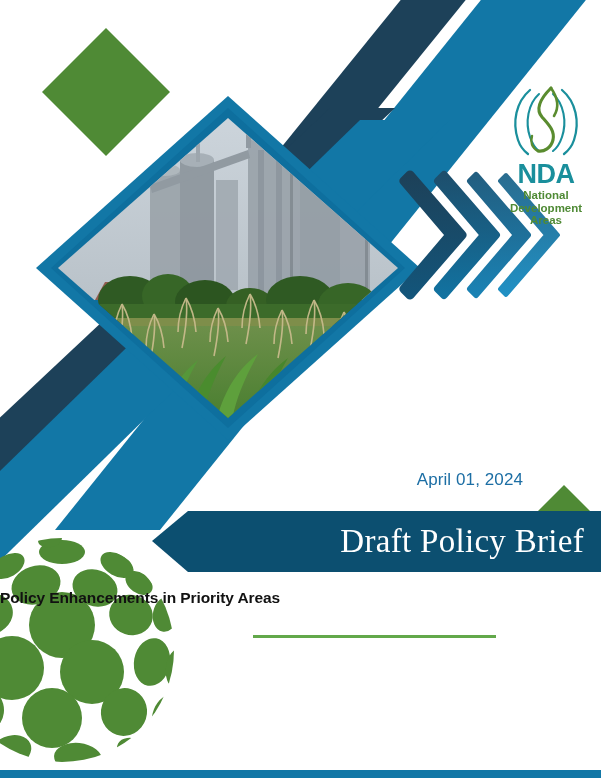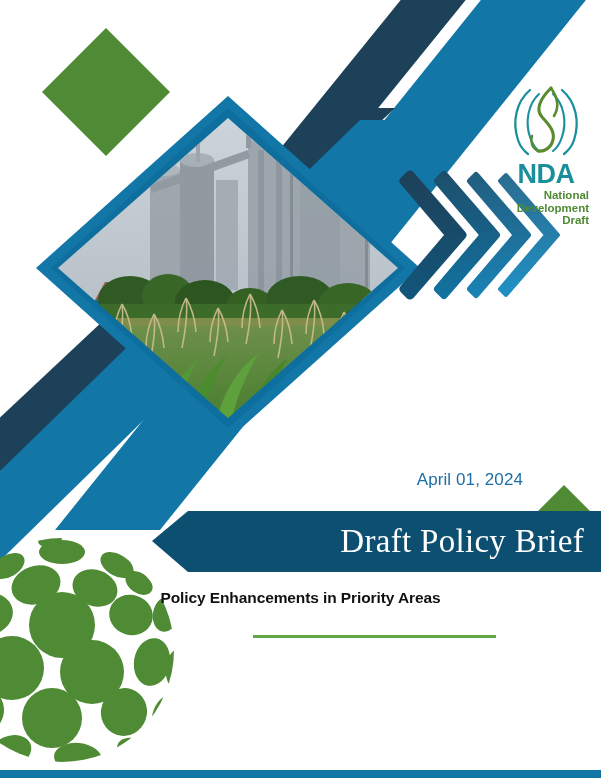--- a/index.html
+++ b/index.html
@@ -55,21 +55,21 @@
     font-size: 33px;
     line-height: 40px;
     color: #ffffff;
     letter-spacing: 0.3px;
   }
   .doc-subtitle {
     position: absolute;
     left: 0;
     top: 589px;
     width: 601px;
-    text-align: center;
+    text-align: left;
     font-family: "Liberation Sans", sans-serif;
     font-weight: bold;
     font-size: 15.5px;
     color: #111111;
     letter-spacing: -0.1px;
   }
 
   
   .logo-block {
     position: absolute;
@@ -93,21 +93,20 @@
     line-height: 28px;
     margin-top: 2px;
   }
   .logo-words {
     font-family: "Liberation Sans", sans-serif;
     font-weight: bold;
     font-size: 11.5px;
     line-height: 12.6px;
     color: #4f8a35;
     margin-top: 1px;
-    text-align: right;
   }
   .logo-words span { display: block; }
 </style>
 </head>
 <body>
 
 <div id="cover">
 
   <svg id="cover-art" viewBox="0 0 601 778" width="601" height="778">
     <defs>
@@ -341,21 +340,21 @@
         <path d="M45 10 C56 20 59 38 54 53 C52 59 49 64 45 67" fill="none" stroke="#1a8f9c" stroke-width="2.1" stroke-linecap="round"></path>
 
         <path d="M43 4 C31 16 28 26 34 33 C41 41 47 47 45 56 C43 64 36 68 30 67" fill="none" stroke="#5a8c2f" stroke-width="3.1" stroke-linecap="round"></path>
         <path d="M43 4 C50 14 51 24 46 32" fill="none" stroke="#5a8c2f" stroke-width="2.6" stroke-linecap="round"></path>
         <path d="M30 67 C24 64 22 58 24 52" fill="none" stroke="#5a8c2f" stroke-width="2.4" stroke-linecap="round"></path>
       </svg>
       <div class="logo-acronym">NDA</div>
       <div class="logo-words">
         <span>National</span>
         <span>Development</span>
-        <span>Draft</span>
+        <span>Areas</span>
       </div>
     </div>
 
     <div class="doc-date">April 01, 2024</div>
 
     <div class="doc-title">Draft Policy Brief</div>
 
     <div class="doc-subtitle">Policy Enhancements in Priority Areas</div>
 
   </div>

